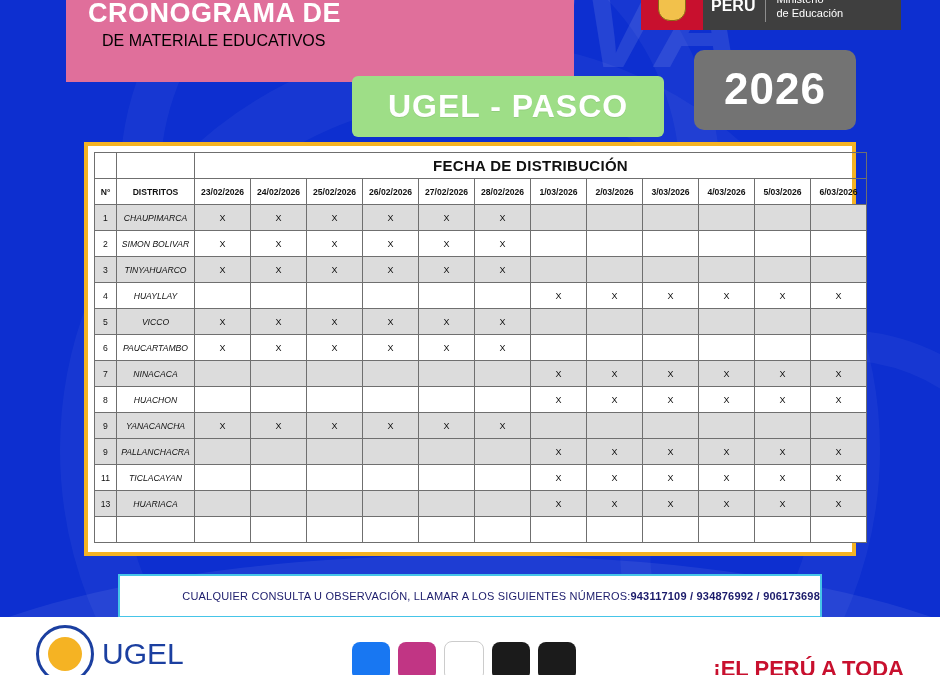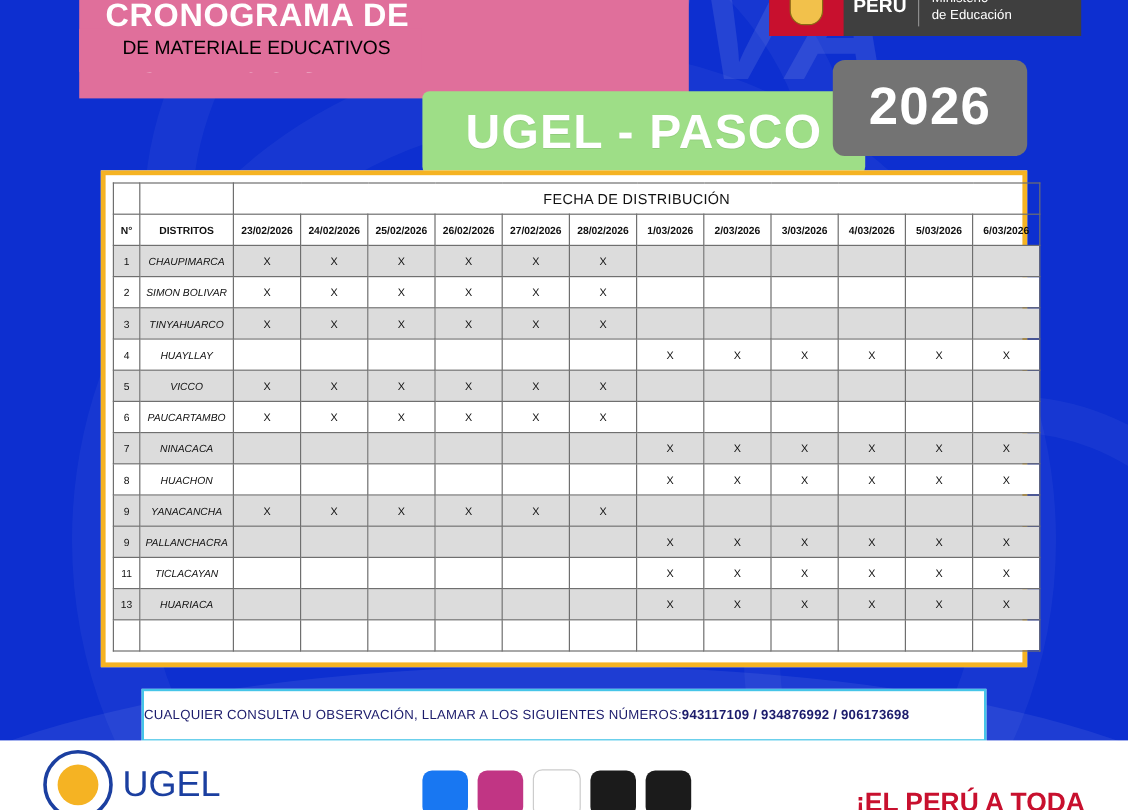--- a/index.html
+++ b/index.html
@@ -49,21 +49,21 @@
     position:absolute;left:66px;top:24px;
     background:#e06f9b;padding:8px 26px 10px 36px;
   }
 
   .ugel-box{
     position:absolute;left:352px;top:76px;
     background:#9ede87;border-radius:6px;
     padding:12px 36px;
   }
   .ugel-box span{
-    color:#ffffff;font-weight:bold;font-size:40px;letter-spacing:1px;
+    color:#ffffff;font-weight:bold;font-size:32px;letter-spacing:1px;
     text-shadow:0 1px 0 rgba(0,0,0,0.08);
   }
   .year-box{
     position:absolute;left:694px;top:50px;
     background:#737373;border-radius:10px;
     padding:14px 30px 16px;
   }
   .year-box span{
     color:#ffffff;font-weight:bold;font-size:44px;letter-spacing:1px;
   }
@@ -102,39 +102,39 @@
   table.sched td,table.sched th{
     border:1px solid #6f6f6f;
     height:25px;
     text-align:center;
     vertical-align:middle;
     padding:0 2px;
     overflow:hidden;
     white-space:nowrap;
   }
   .hdr-main{
-    font-size:12px;font-weight:normal;letter-spacing:0.3px;height:34px;
+    font-size:15px;font-weight:bold;letter-spacing:0.3px;height:34px;
   }
   .col-n{width:22px;}
   .col-dist{width:78px;}
   .col-date{width:56px;}
   th.datehdr{font-size:8.6px;font-weight:bold;height:20px;}
   td.dist{text-align:left;padding-left:3px;font-size:8.6px;font-style:italic;}
   td.num{font-size:8.6px;}
   tr.shade td{background:#dcdcdc;}
   tr.plain td{background:#ffffff;}
   .x{font-size:9px;}
   .blank-row td{height:16px;background:#ffffff;}
 
   
   .note{
     position:absolute;left:118px;top:574px;width:704px;height:44px;
     background:#ffffff;border:2px solid #46c5e8;
     box-sizing:border-box;
-    display:flex;align-items:center;justify-content:flex-start;
+    display:flex;align-items:center;justify-content:flex-end;
     font-size:11px;color:#1b1b6b;letter-spacing:0.2px;
   }
   .note b{font-weight:bold;}
 
   
   .ugel-logo{
     position:absolute;left:36px;bottom:-8px;display:flex;align-items:center;
   }
   .ugel-logo .badge{
     width:52px;height:52px;border-radius:50%;

